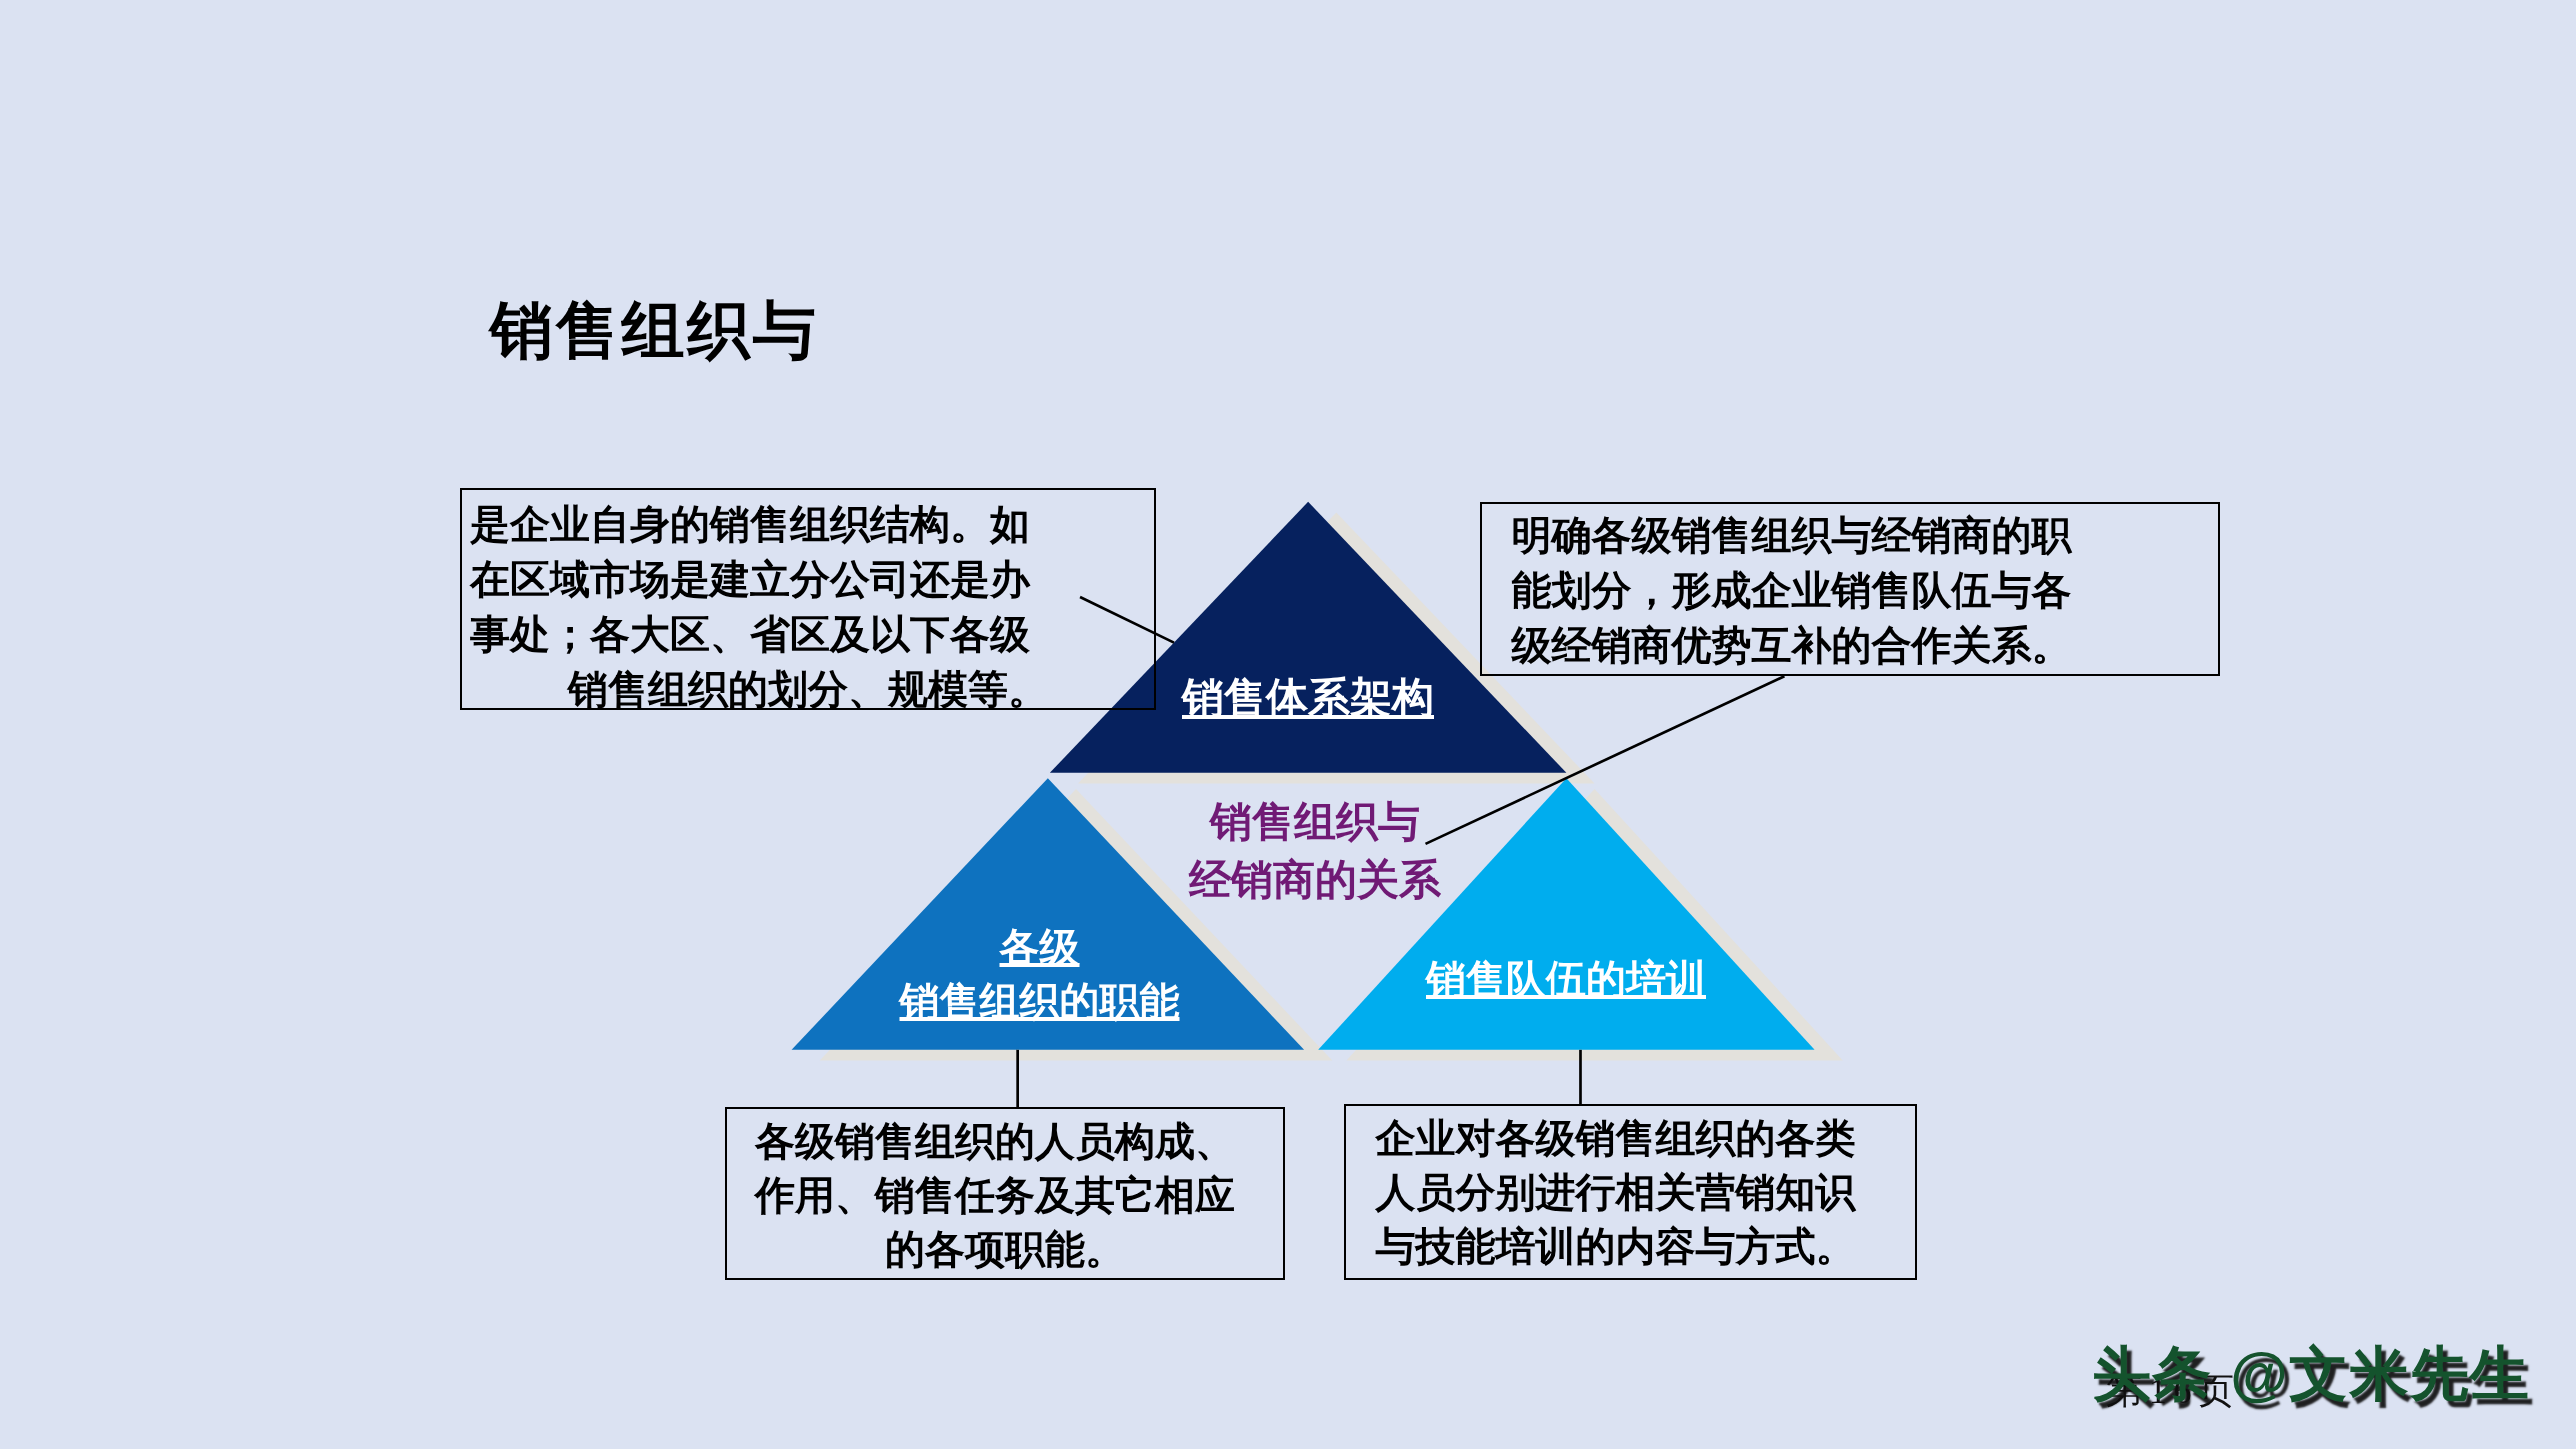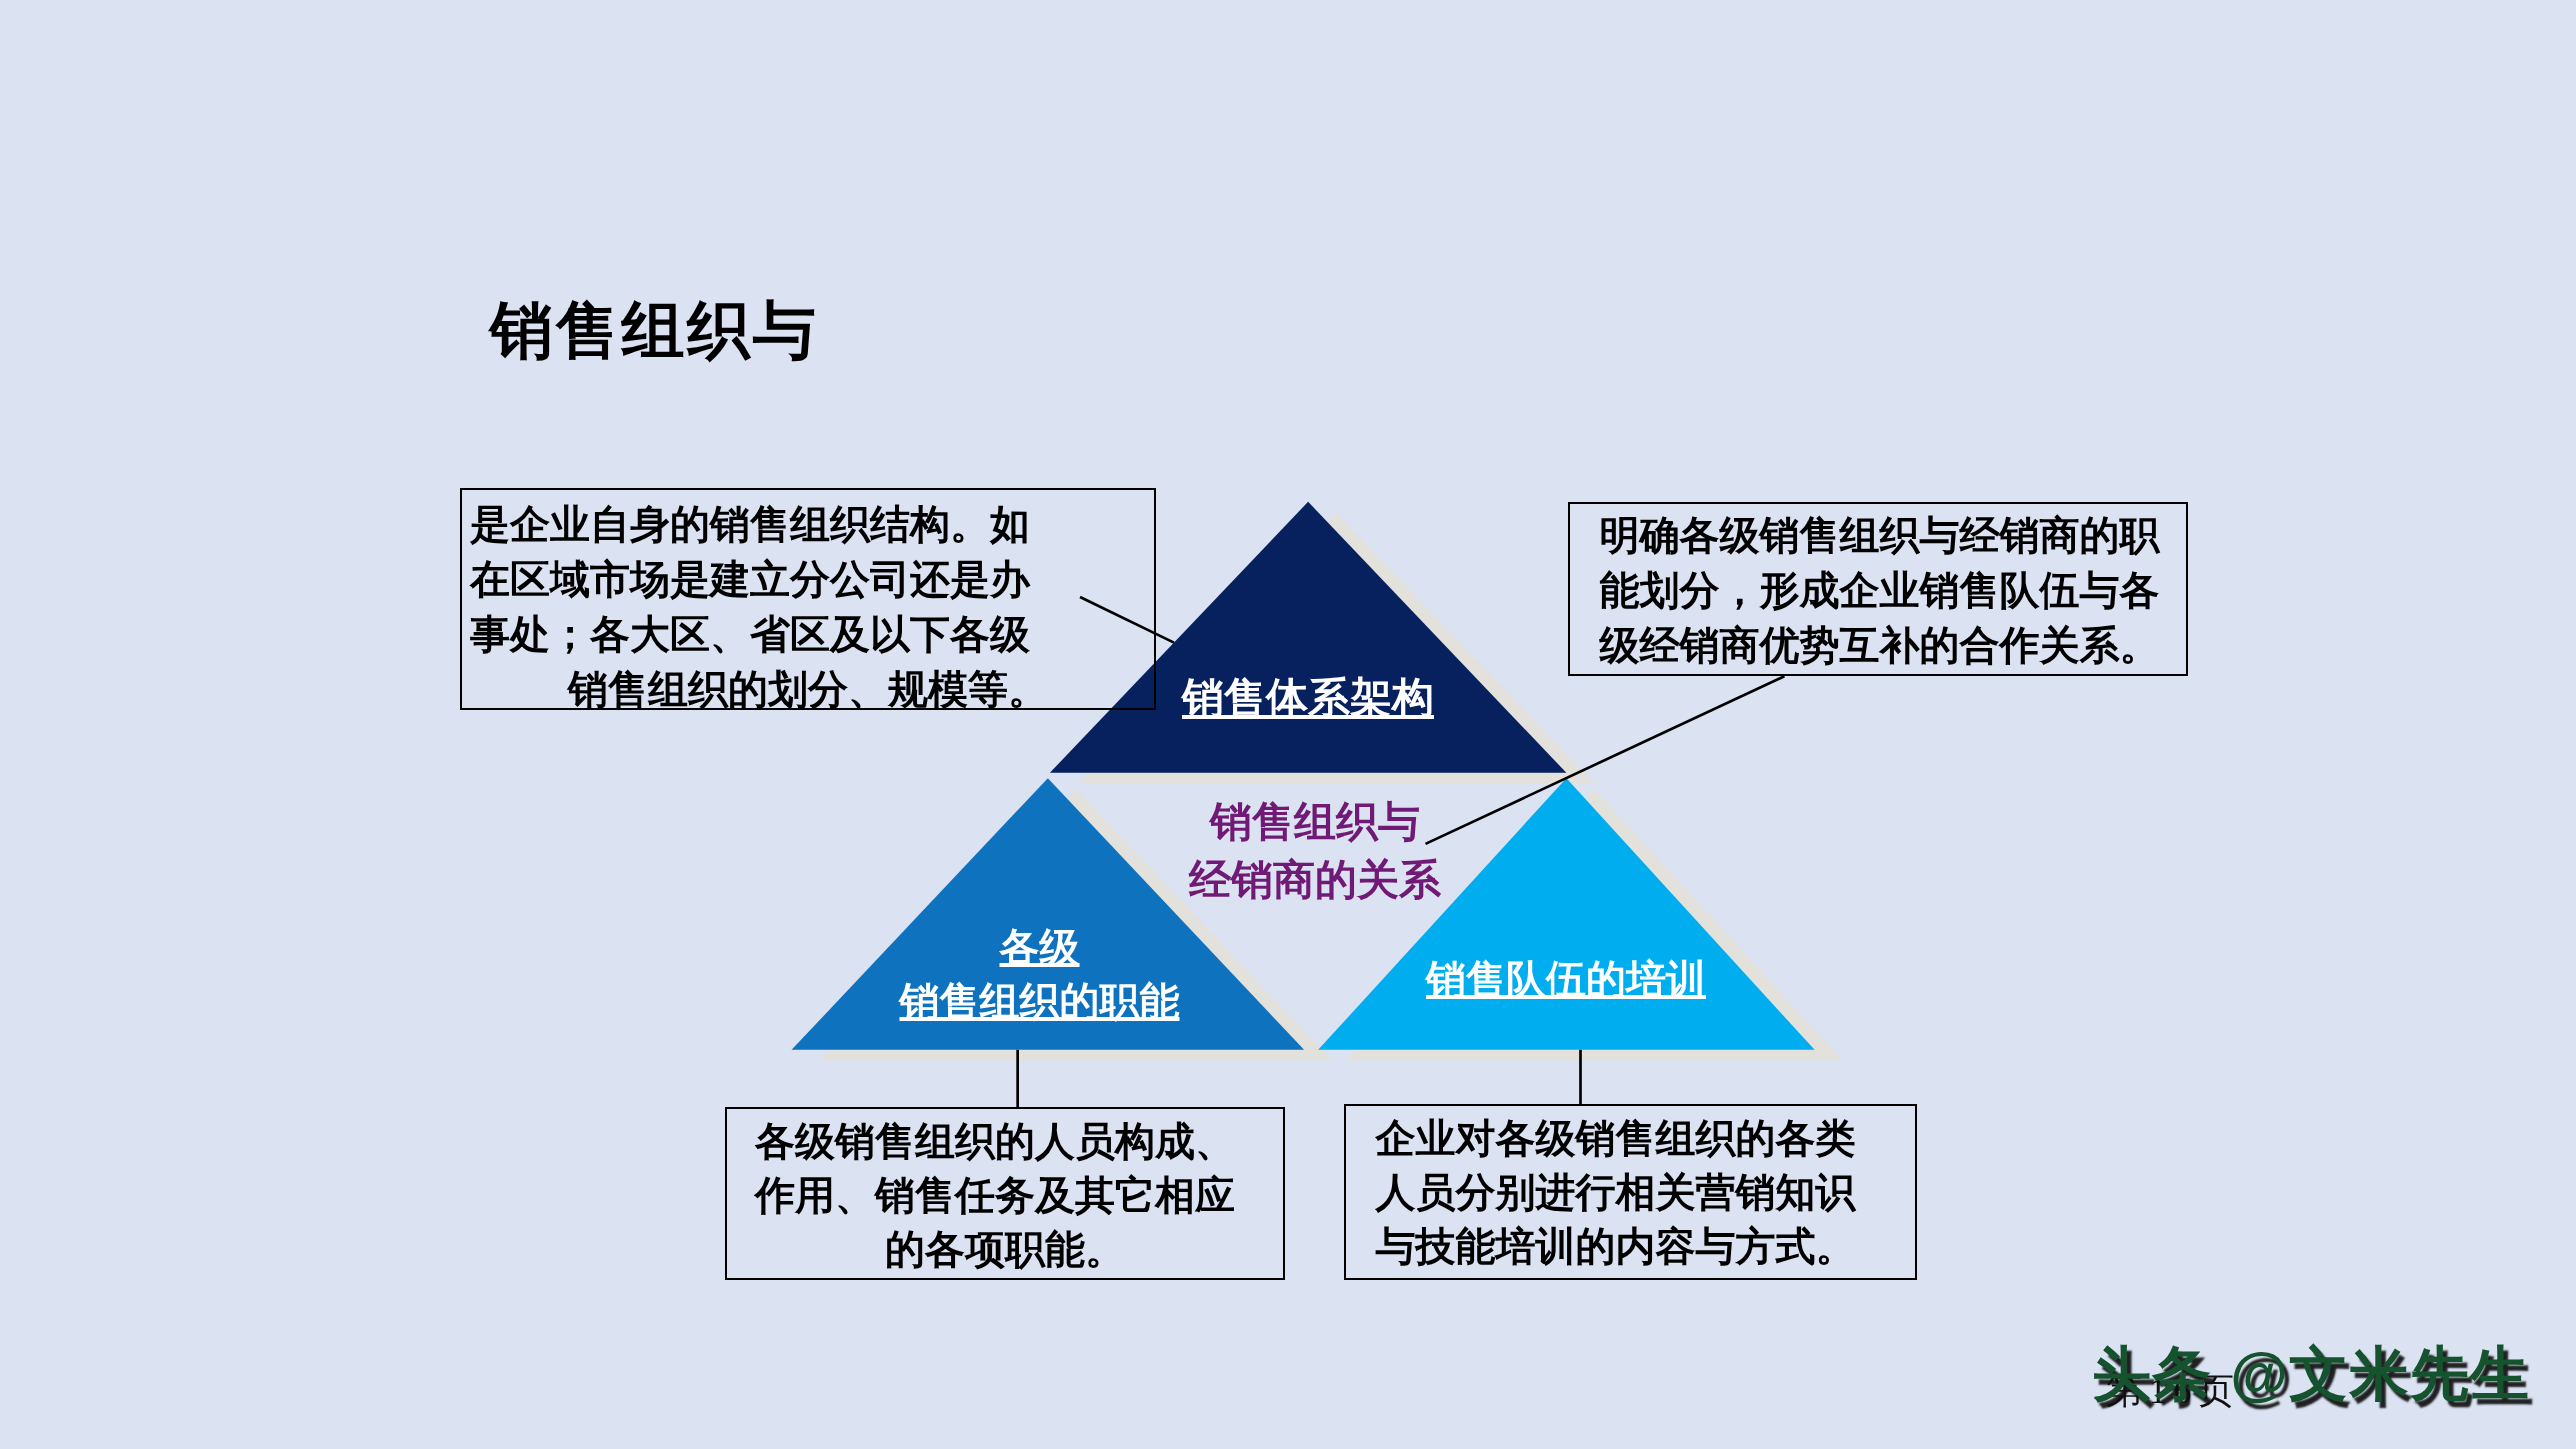--- a/index.html
+++ b/index.html
@@ -13,21 +13,21 @@
   .slide-title{
     left:490px;top:288px;width:939px;
     font-size:63px;font-weight:bold;color:#000;letter-spacing:2.7px;
   }
   .callout{
     border:2.7px solid #000;background:transparent;color:#000;
     font-weight:bold;z-index:2;
   }
   .callout .ln{white-space:nowrap;}
   .co-tl{left:460px;top:488px;width:696px;height:222px;font-size:40px;line-height:55px;padding:6.7px 8px;box-sizing:border-box;}
-  .co-tr{left:1568px;top:502px;width:620px;height:174px;font-size:40px;line-height:55px;padding:4px 29.5px;box-sizing:border-box;}
+  .co-tr{left:1480px;top:502px;width:740px;height:174px;font-size:40px;line-height:55px;padding:4px 29.5px;box-sizing:border-box;}
   .co-bl{left:725px;top:1107px;width:560px;height:173px;font-size:40px;line-height:54px;padding:5.4px 28px;box-sizing:border-box;}
   .co-br{left:1344px;top:1104px;width:573px;height:176px;font-size:40px;line-height:54px;padding:5.4px 29.5px;box-sizing:border-box;}
   .center-ln{text-align:center;}
   .tri-label{
     z-index:2;color:#fff;font-weight:bold;text-align:center;text-decoration:underline;
   }
   .lbl-top{left:1100px;top:672px;width:416px;font-size:42px;line-height:51px;}
   .lbl-left{left:828px;top:920px;width:423px;font-size:40px;line-height:54px;}
   .lbl-right{left:1358px;top:954px;width:416px;font-size:40px;line-height:51px;}
   .lbl-center{

